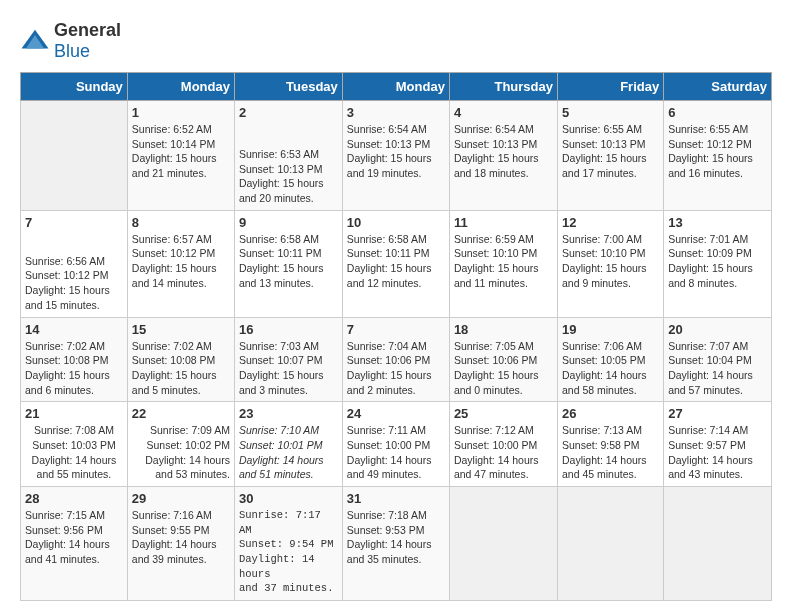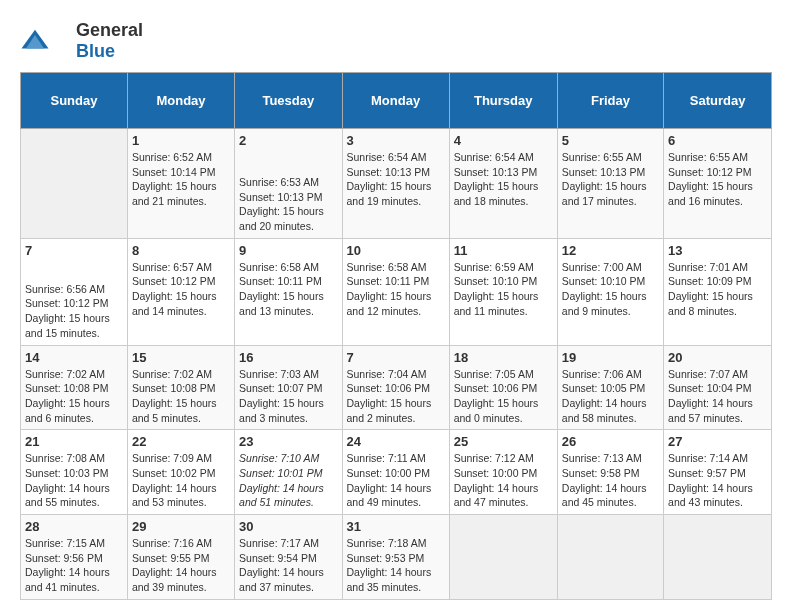--- a/index.html
+++ b/index.html
@@ -1,29 +1,29 @@
 <!DOCTYPE html>
 <html><head>
   <meta charset="utf-8">
   <style>
     * { box-sizing: border-box; margin: 0; padding: 0; }
     body { font-family: Arial, sans-serif; background: #fff; width: 792px; min-height: 612px; }
     .page { width: 792px; padding: 20px; }
     .header { display: flex; justify-content: space-between; align-items: flex-start; margin-bottom: 10px; }
-    .logo { display: flex; align-items: center; gap: 22px; }
+    .logo { display: flex; align-items: center; }
     .logo-text { display: flex; flex-direction: column; }
     .logo-general { font-size: 18px; font-weight: bold; color: #333; }
-    .logo-blue { font-size: 18px; font-weight: bold; color: #1a6aab; }
+    .logo-blue { font-size: 18px; font-weight: normal; color: #1a6aab; }
     .logo-icon { width: 30px; height: 30px; margin-right: 4px; }
     .title-area { text-align: right; }
     .month-title { font-size: 42px; font-weight: bold; color: #333; }
     .location { font-size: 16px; color: #555; }
     table { width: 100%; border-collapse: collapse; }
     thead tr { background-color: #1a6aab; }
-    thead th { color: #fff; font-size: 13px; padding: 20px 4px; text-align: center; border: 1px solid #aaa; }
+    thead th { color: #fff; font-size: 13px; padding: 6px 4px; text-align: right; border: 1px solid #aaa; }
     tbody tr { border: 1px solid #ccc; }
     tbody td { border: 1px solid #ccc; vertical-align: top; padding: 4px; font-size: 11px; color: #333; min-height: 80px; width: 113px; }
     .day-num { font-size: 13px; font-weight: bold; display: block; margin-bottom: 2px; }
     .day-info { font-size: 10.5px; line-height: 1.4; color: #333; }
     tbody tr:nth-child(odd) { background-color: #f9f9f9; }
     tbody tr:nth-child(even) { background-color: #fff; }
     .empty { background: #f0f0f0 !important; }
   </style>
 </head>
 <body>
@@ -198,28 +198,28 @@
             <span class="day-num">20</span>
             <div class="day-info" style="white-space: pre-line;">Sunrise: 7:07 AM
 Sunset: 10:04 PM
 Daylight: 14 hours
 and 57 minutes.</div>
           </td>
         </tr>
         <tr>
           <td>
             <span class="day-num">21</span>
-            <div class="day-info" style="white-space: pre-line;">Sunrise: 7:08 AM
+            <div class="day-info" style="white-space: pre-line; text-align: center;">Sunrise: 7:08 AM
 Sunset: 10:03 PM
 Daylight: 14 hours
 and 55 minutes.</div>
           </td>
           <td>
             <span class="day-num">22</span>
-            <div class="day-info" style="white-space: pre-line;">Sunrise: 7:09 AM
+            <div class="day-info" style="white-space: pre-line; text-align: right;">Sunrise: 7:09 AM
 Sunset: 10:02 PM
 Daylight: 14 hours
 and 53 minutes.</div>
           </td>
           <td>
             <span class="day-num">23</span>
             <div class="day-info" style="white-space: pre-line; font-style: italic;">Sunrise: 7:10 AM
 Sunset: 10:01 PM
 Daylight: 14 hours
 and 51 minutes.</div>
@@ -263,21 +263,21 @@
           </td>
           <td>
             <span class="day-num">29</span>
             <div class="day-info" style="white-space: pre-line;">Sunrise: 7:16 AM
 Sunset: 9:55 PM
 Daylight: 14 hours
 and 39 minutes.</div>
           </td>
           <td>
             <span class="day-num">30</span>
-            <div class="day-info" style="white-space: pre-line;">Sunrise: 7:17 AM
+            <div class="day-info" style="white-space: pre-line; font-family: Liberation Mono, monospace;">Sunrise: 7:17 AM
 Sunset: 9:54 PM
 Daylight: 14 hours
 and 37 minutes.</div>
           </td>
           <td>
             <span class="day-num">31</span>
             <div class="day-info" style="white-space: pre-line;">Sunrise: 7:18 AM
 Sunset: 9:53 PM
 Daylight: 14 hours
 and 35 minutes.</div>

